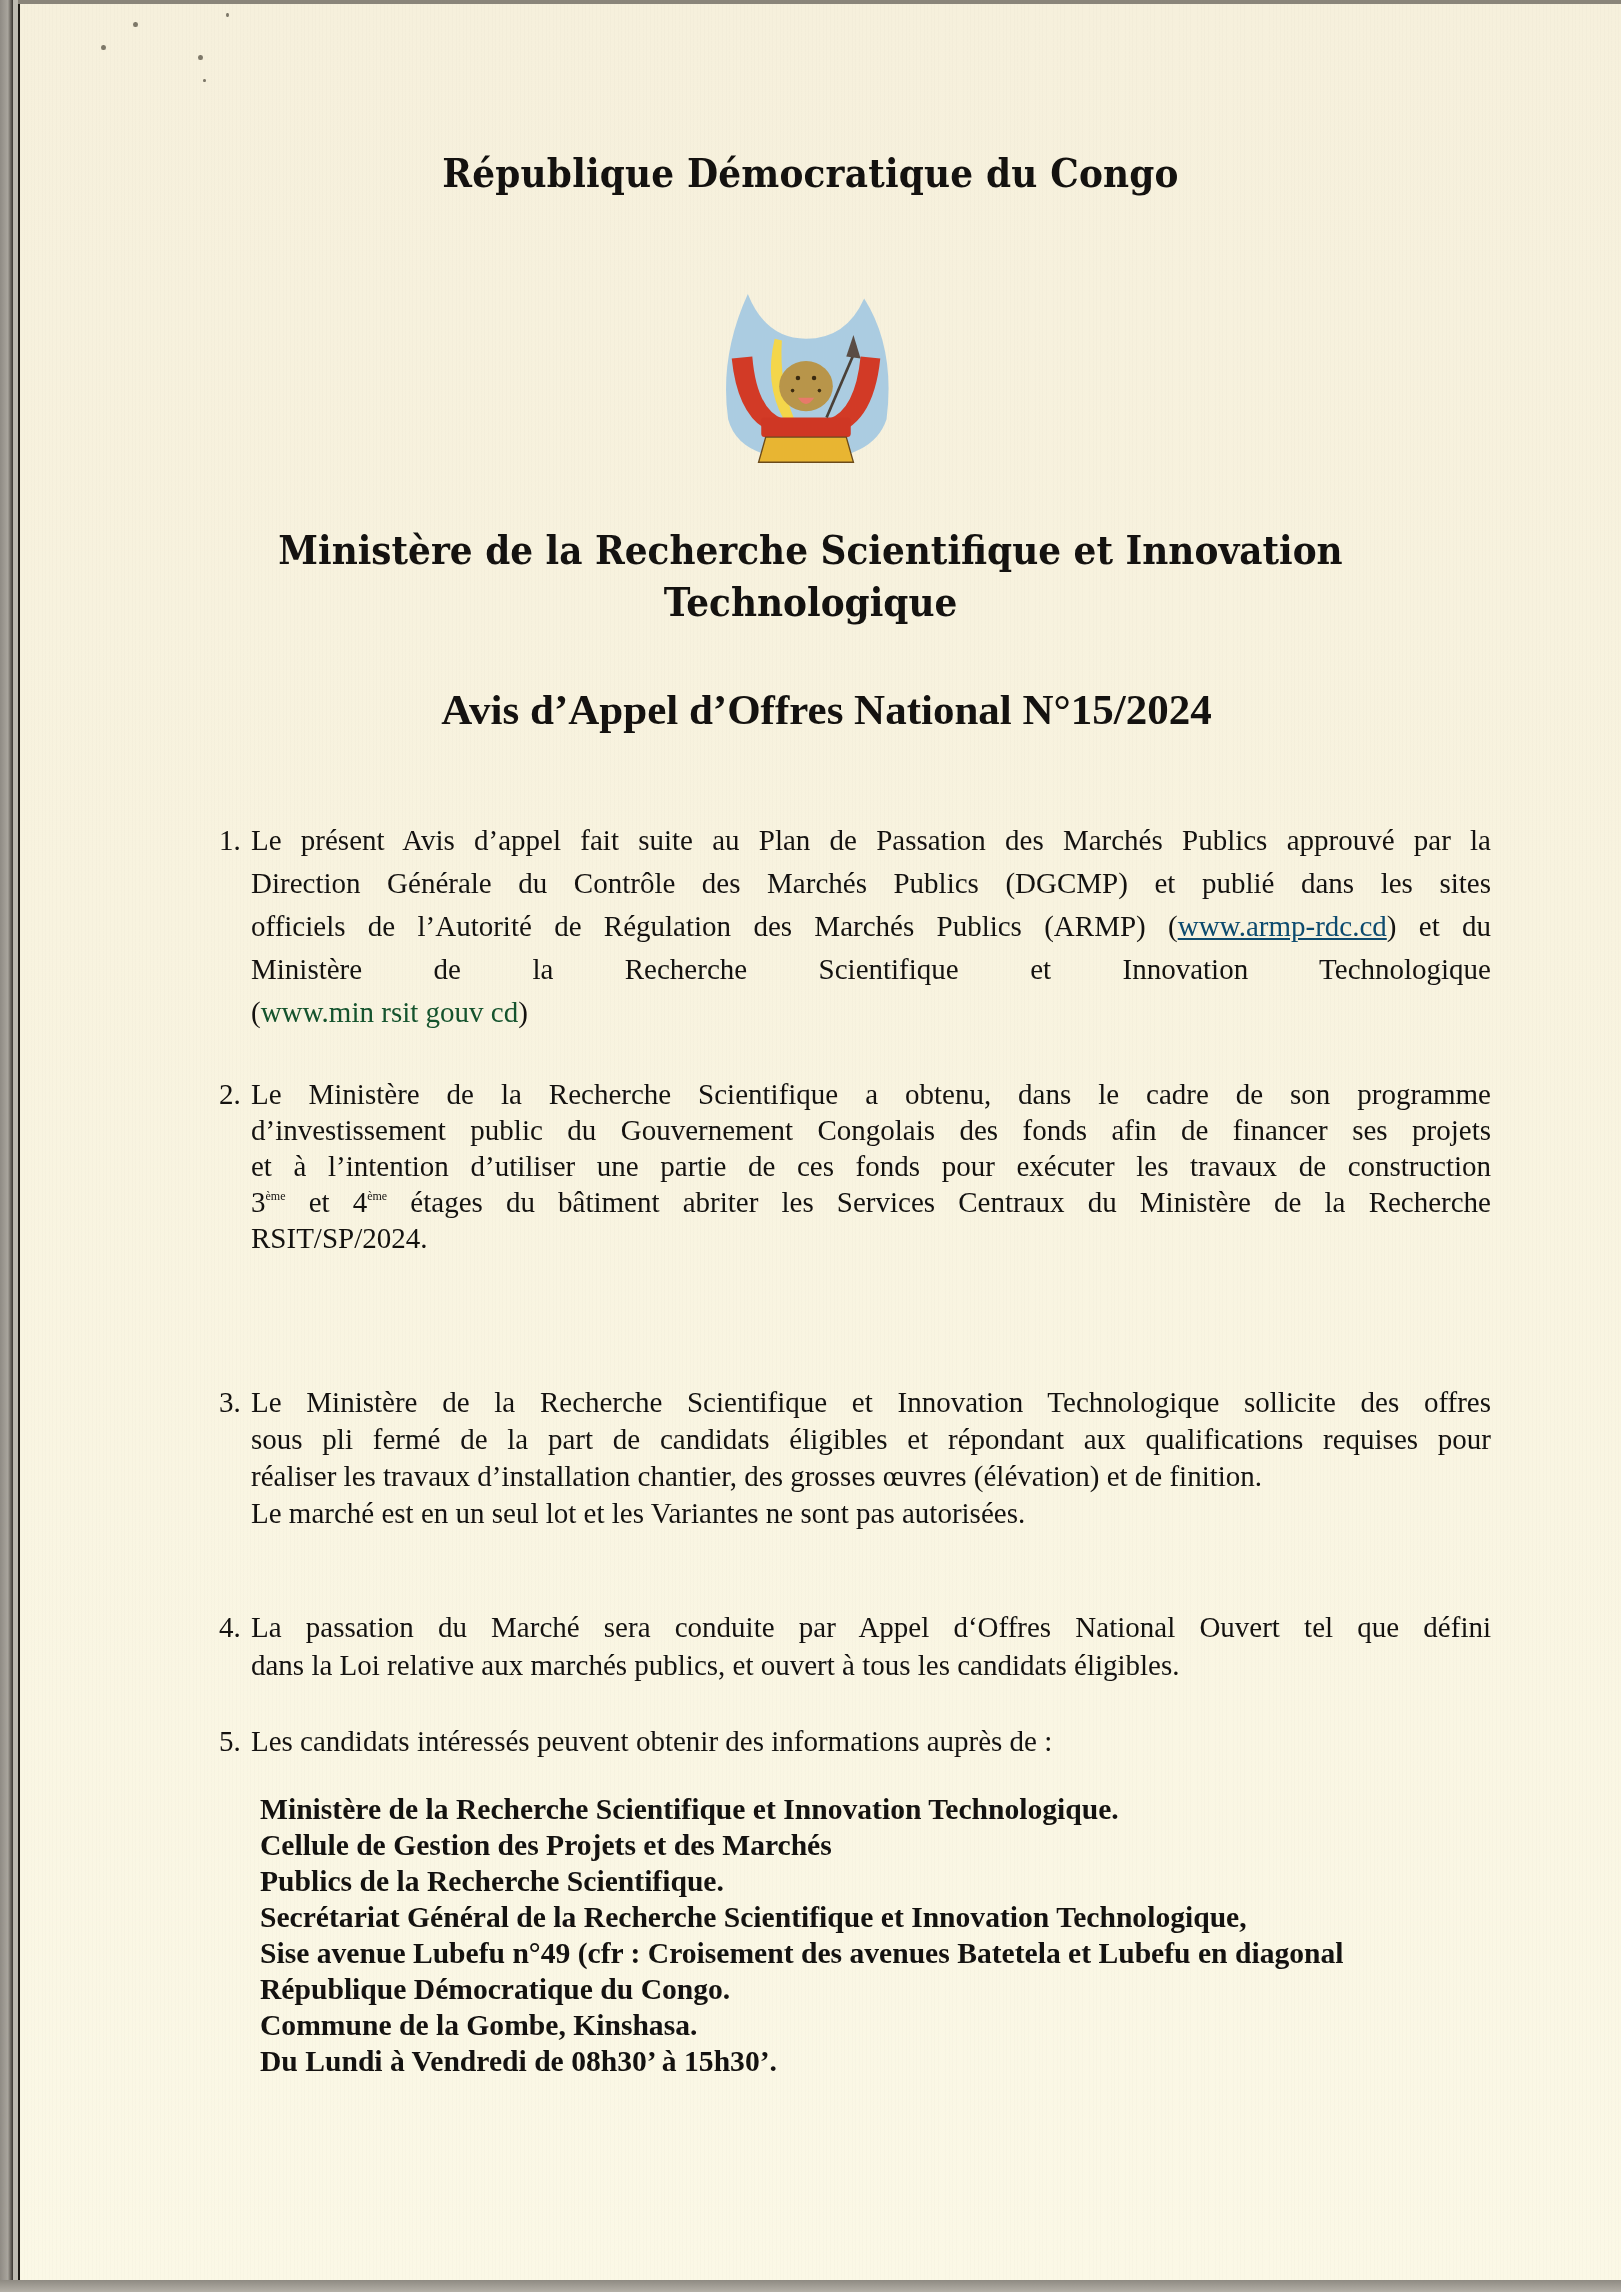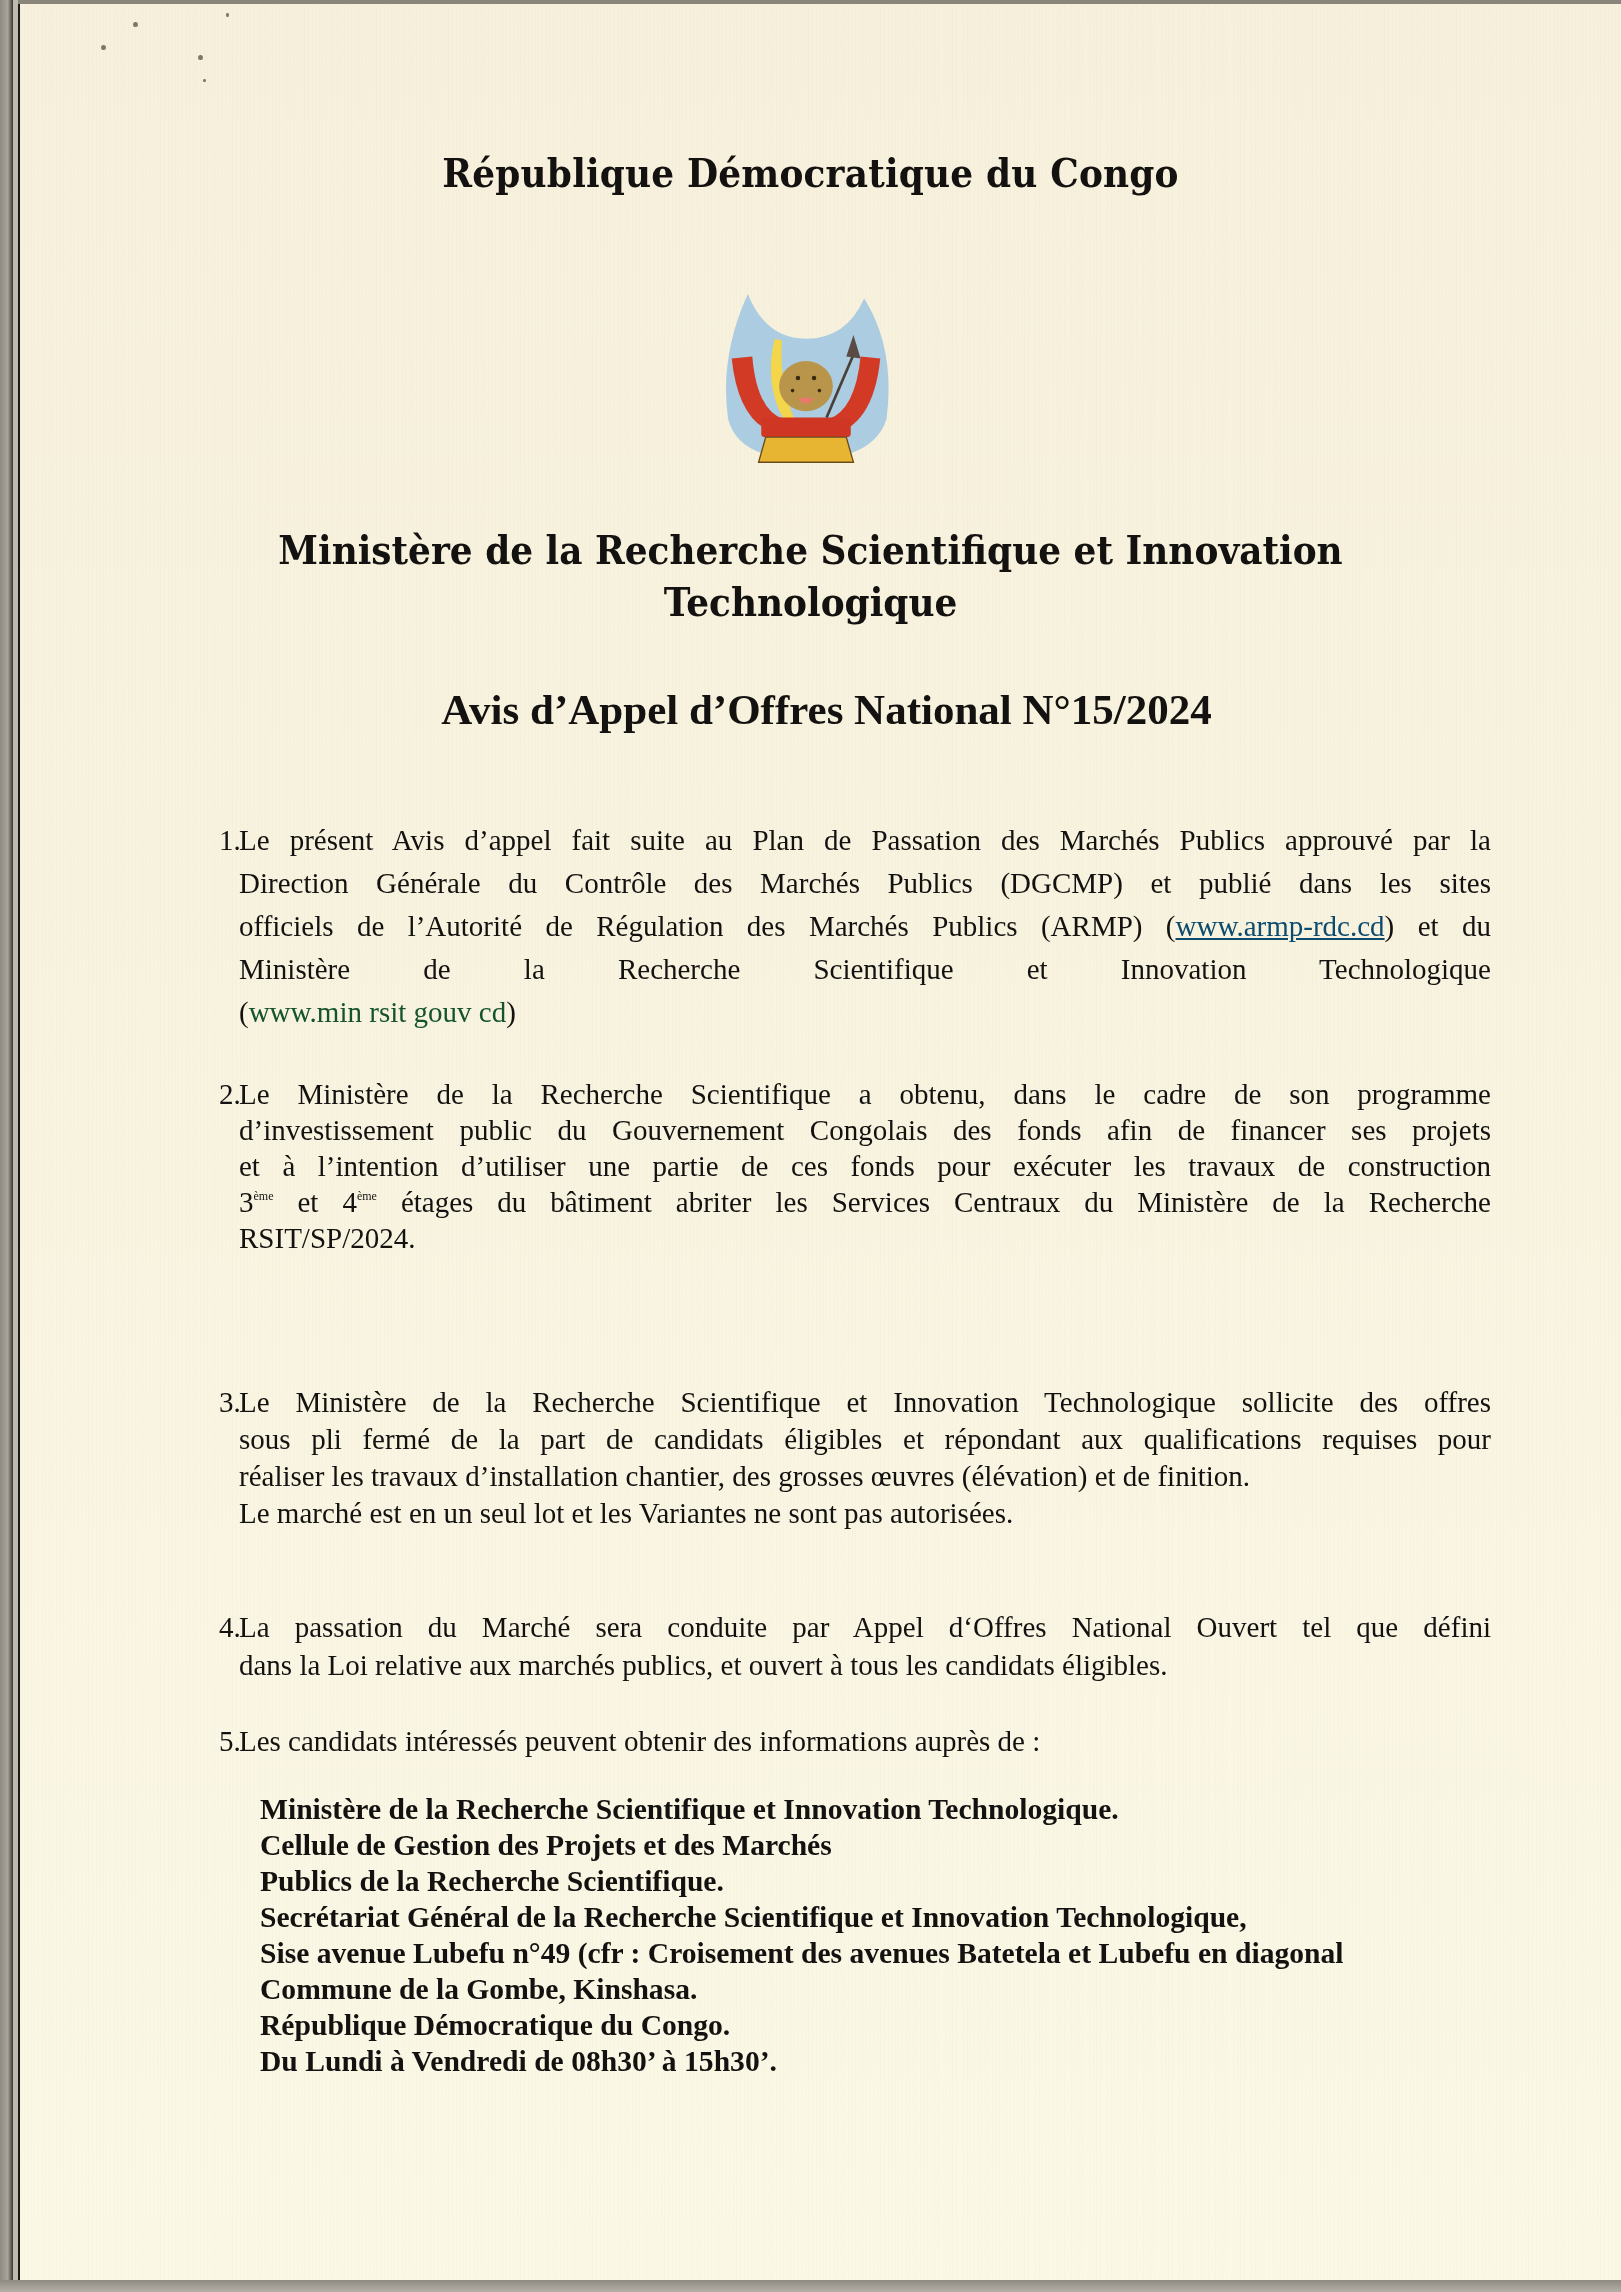--- a/index.html
+++ b/index.html
@@ -40,21 +40,21 @@
   .ministry-title {
     top: 524px; font-size: 39px; font-weight: bold; line-height: 52px;
     font-family: "DejaVu Serif", serif; transform: scaleX(0.92);
   }
   .notice-title {
     top: 685px; font-size: 43px; font-weight: bold; font-family: "Liberation Serif", serif; padding-left: 16px;
   }
 
   .item { position: absolute; left: 219px; width: 1272px; font-size: 29px; line-height: 43px; }
   .item .num { position: absolute; left: 0; top: 0; }
-  .item .text { margin-left: 20px; text-align: justify; text-align-last: left; }
+  .item .text { margin-left: 32px; text-align: justify; text-align-last: left; }
   .item .text .line { display: block; text-align: justify; text-align-last: justify; }
   .item .text .line.last { text-align-last: left; }
   .link { color: #0c4a6e; text-decoration: underline; }
   .link-faded { color: #14532d; }
   sup { font-size: 12px; line-height: 0; position: relative; top: -1.8px; }
 
   .contact { position: absolute; left: 260px; top: 1791px; width: 1254px; font-size: 29.6px; line-height: 36px; font-weight: bold; }
   .contact .line { display: block; }
 </style>
 </head>
@@ -145,19 +145,19 @@
     <span class="line last">Les candidats intéressés peuvent obtenir des informations auprès de :</span>
   </div>
 </div>
 
 <div class="contact">
   <span class="line">Ministère de la Recherche Scientifique et Innovation Technologique.</span>
   <span class="line">Cellule de Gestion des Projets et des Marchés</span>
   <span class="line">Publics de la Recherche Scientifique.</span>
   <span class="line">Secrétariat Général de la Recherche Scientifique et Innovation Technologique,</span>
   <span class="line">Sise avenue Lubefu  n°49 (cfr : Croisement des avenues Batetela et Lubefu en diagonal</span>
+  <span class="line">République Démocratique du Congo.</span>
   <span class="line">Commune de la Gombe, Kinshasa.</span>
-  <span class="line">République Démocratique du Congo.</span>
   <span class="line">Du Lundi à Vendredi de 08h30’ à 15h30’.</span>
 </div>
 
 <div class="bottom-strip"></div>
 
 
 </body></html>

